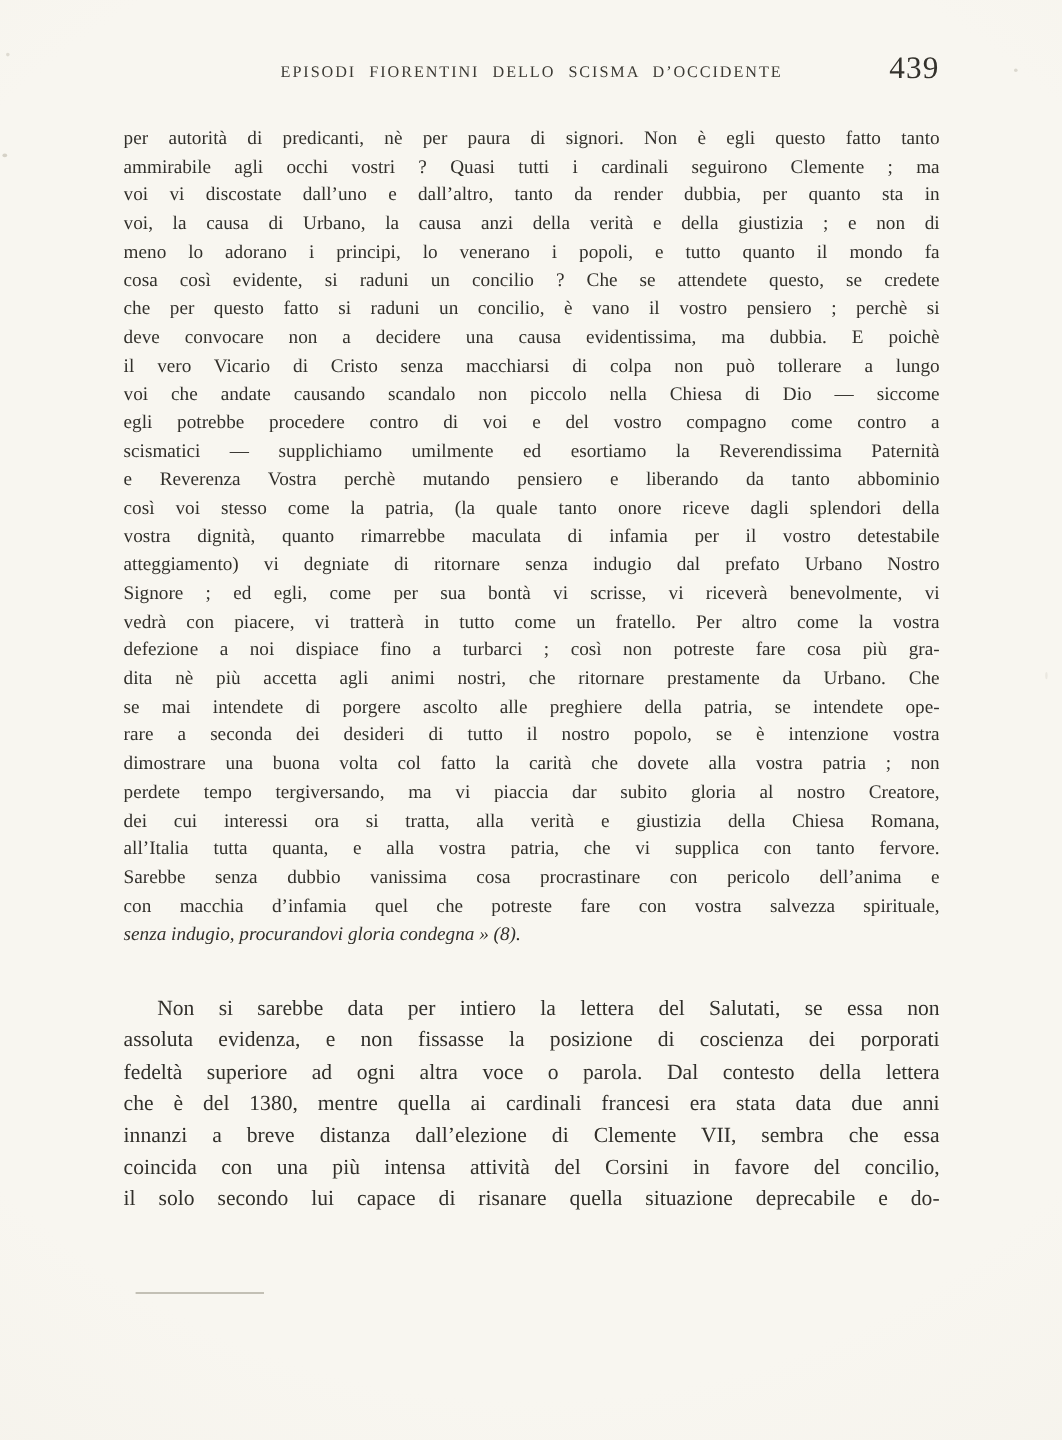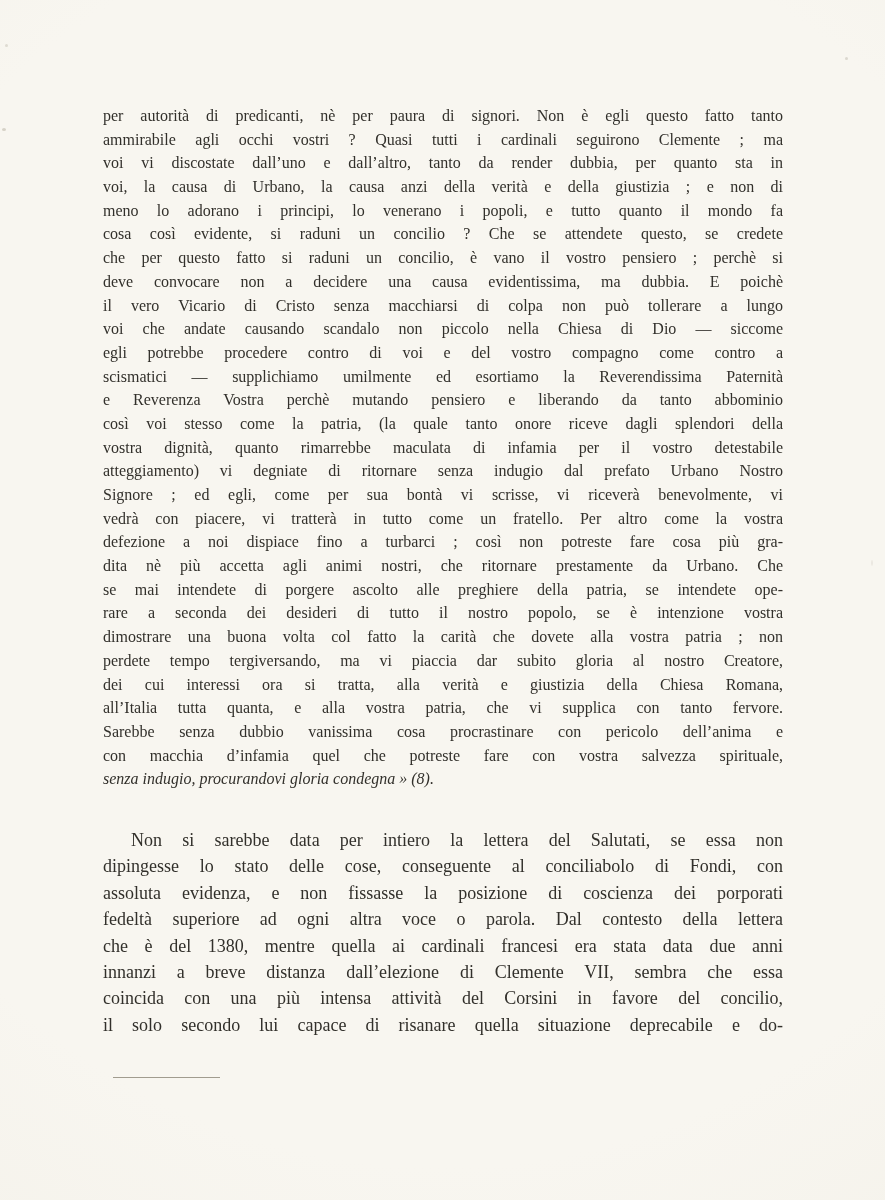--- a/index.html
+++ b/index.html
@@ -50,20 +50,24 @@
   .speck.s1{left:2px;top:128px;width:4px;height:3px;opacity:.55;}
   .speck.s2{left:5px;top:44px;width:3px;height:3px;opacity:.4;}
   .speck.s3{left:845px;top:57px;width:3px;height:3px;opacity:.45;}
   .speck.s4{left:871px;top:560px;width:2px;height:6px;opacity:.2;}
 </style>
 </head>
 <body>
 
 <div class="page">
 
+  <div class="header">
+    <div class="running-title">EPISODI FIORENTINI DELLO SCISMA D’OCCIDENTE</div>
+    <div class="page-number">439</div>
+  </div>
 
   <div class="letter textblock">
       <div class="textline">per autorità di predicanti, nè per paura di signori. Non è egli questo fatto tanto</div>
       <div class="textline">ammirabile agli occhi vostri ? Quasi tutti i cardinali seguirono Clemente ; ma</div>
       <div class="textline">voi vi discostate dall’uno e dall’altro, tanto da render dubbia, per quanto sta in</div>
       <div class="textline">voi, la causa di Urbano, la causa anzi della verità e della giustizia ; e non di</div>
       <div class="textline">meno lo adorano i principi, lo venerano i popoli, e tutto quanto il mondo fa</div>
       <div class="textline">cosa così evidente, si raduni un concilio ? Che se attendete questo, se credete</div>
       <div class="textline">che per questo fatto si raduni un concilio, è vano il vostro pensiero ; perchè si</div>
       <div class="textline">deve convocare non a decidere una causa evidentissima, ma dubbia. E poichè</div>
@@ -85,21 +89,20 @@
       <div class="textline">perdete tempo tergiversando, ma vi piaccia dar subito gloria al nostro Creatore,</div>
       <div class="textline">dei cui interessi ora si tratta, alla verità e giustizia della Chiesa Romana,</div>
       <div class="textline">all’Italia tutta quanta, e alla vostra patria, che vi supplica con tanto fervore.</div>
       <div class="textline">Sarebbe senza dubbio vanissima cosa procrastinare con pericolo dell’anima e</div>
       <div class="textline">con macchia d’infamia quel che potreste fare con vostra salvezza spirituale,</div>
       <div class="textline">senza indugio, procurandovi gloria condegna » (8).</div>
     </div>
 
   <div class="mainpara textblock">
       <div class="textline">Non si sarebbe data per intiero la lettera del Salutati, se essa non</div>
-      <div class="textline">dipingesse lo stato delle cose, conseguente al conciliabolo di Fondi, con</div>
       <div class="textline">assoluta evidenza, e non fissasse la posizione di coscienza dei porporati</div>
       <div class="textline">fedeltà superiore ad ogni altra voce o parola. Dal contesto della lettera</div>
       <div class="textline">che è del 1380, mentre quella ai cardinali francesi era stata data due anni</div>
       <div class="textline">innanzi a breve distanza dall’elezione di Clemente VII, sembra che essa</div>
       <div class="textline">coincida con una più intensa attività del Corsini in favore del concilio,</div>
       <div class="textline">il solo secondo lui capace di risanare quella situazione deprecabile e do-</div>
     </div>
 
   <div class="footnote-rule"></div>
 

